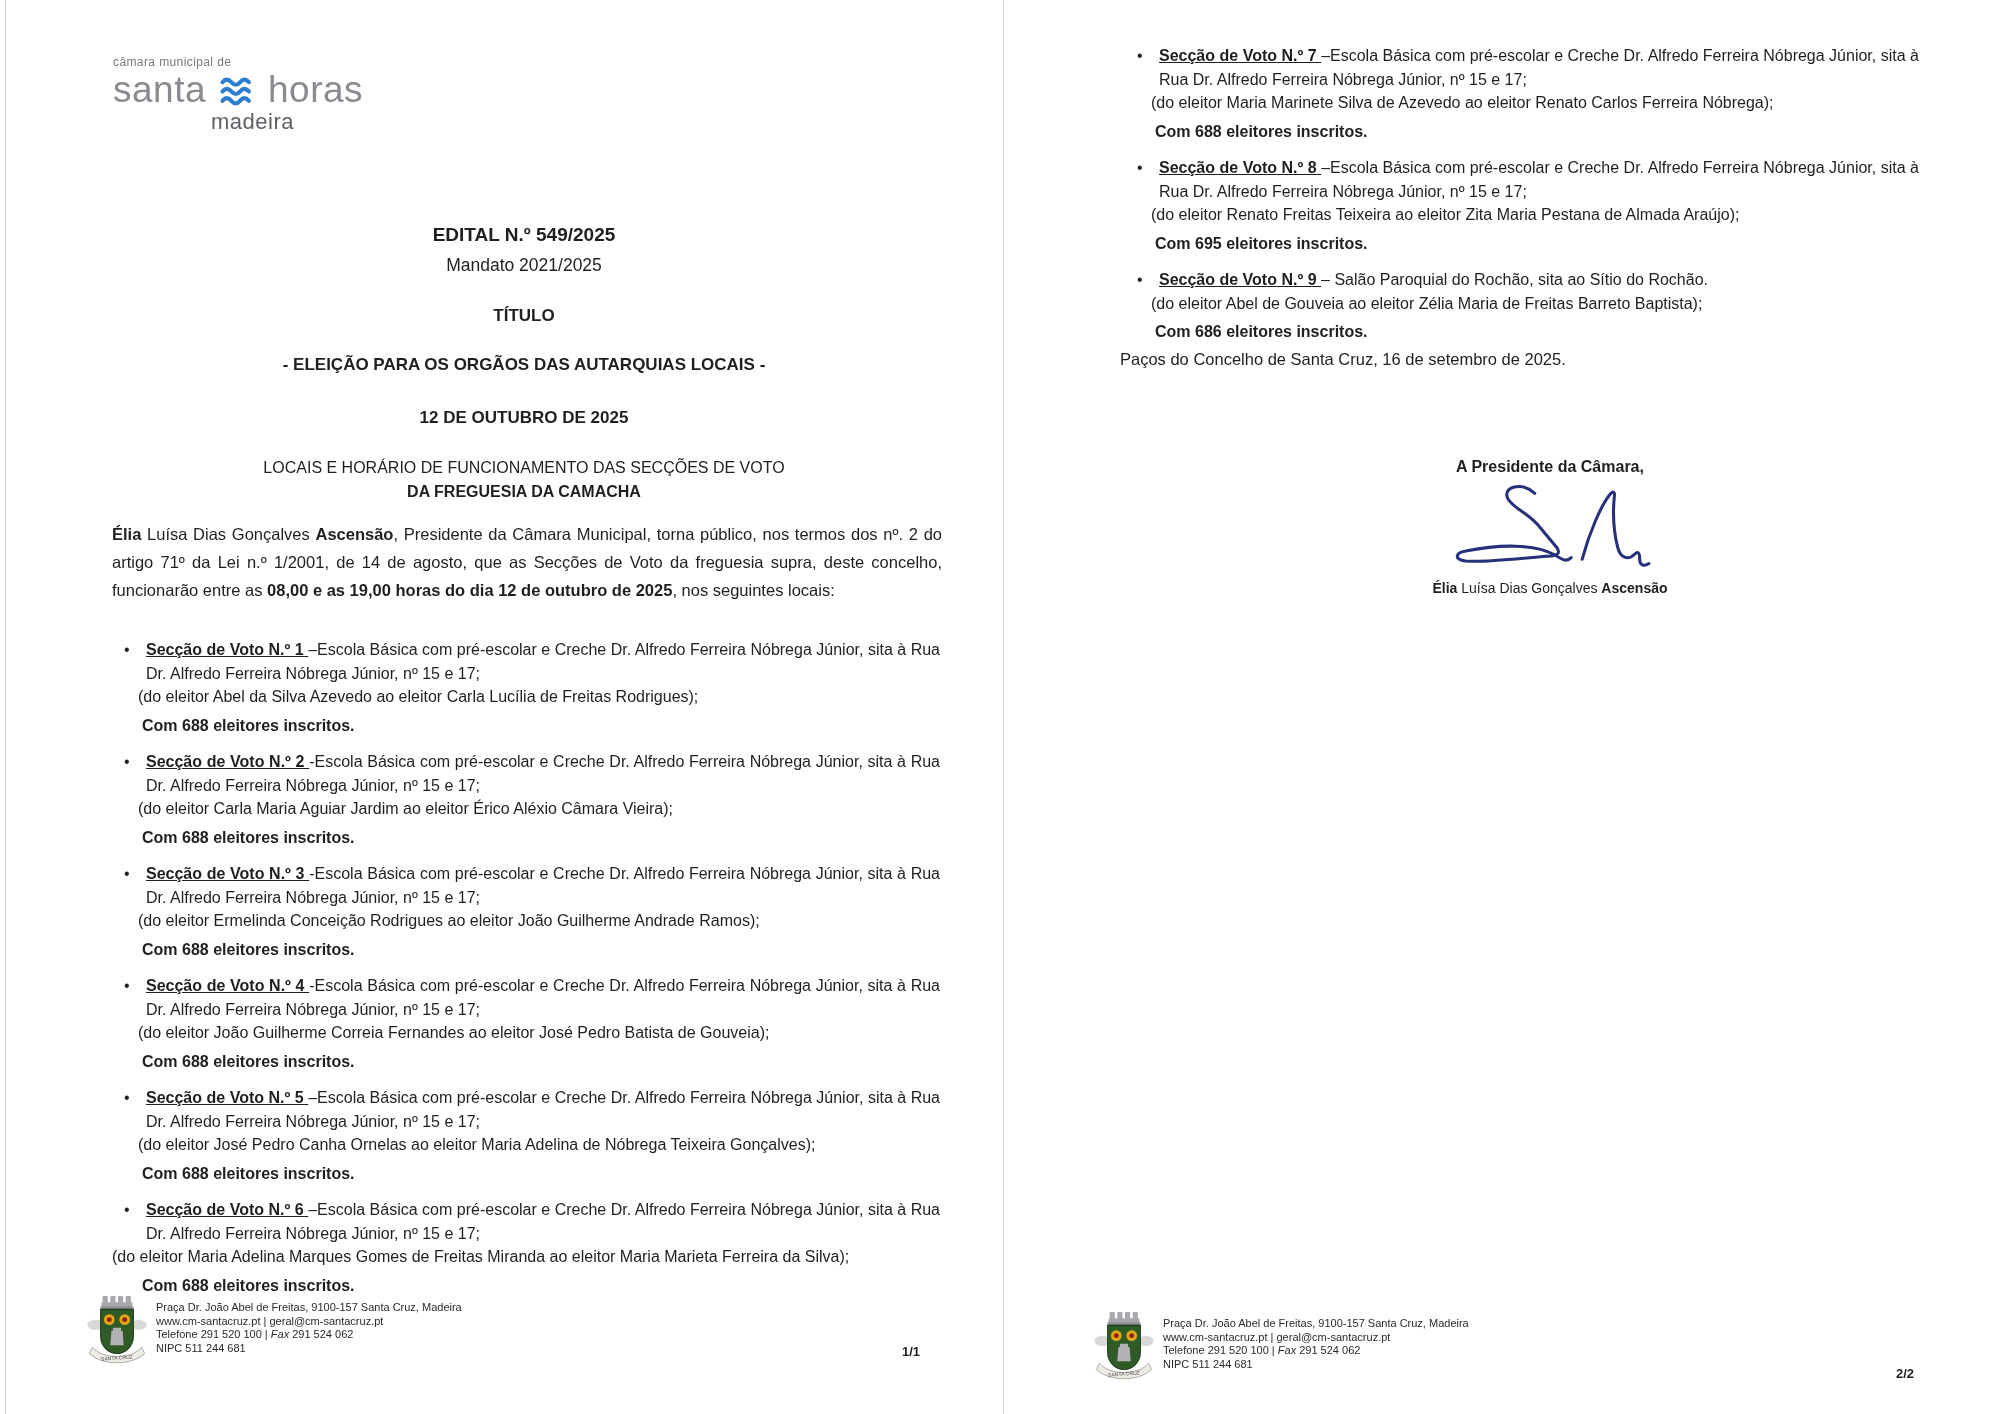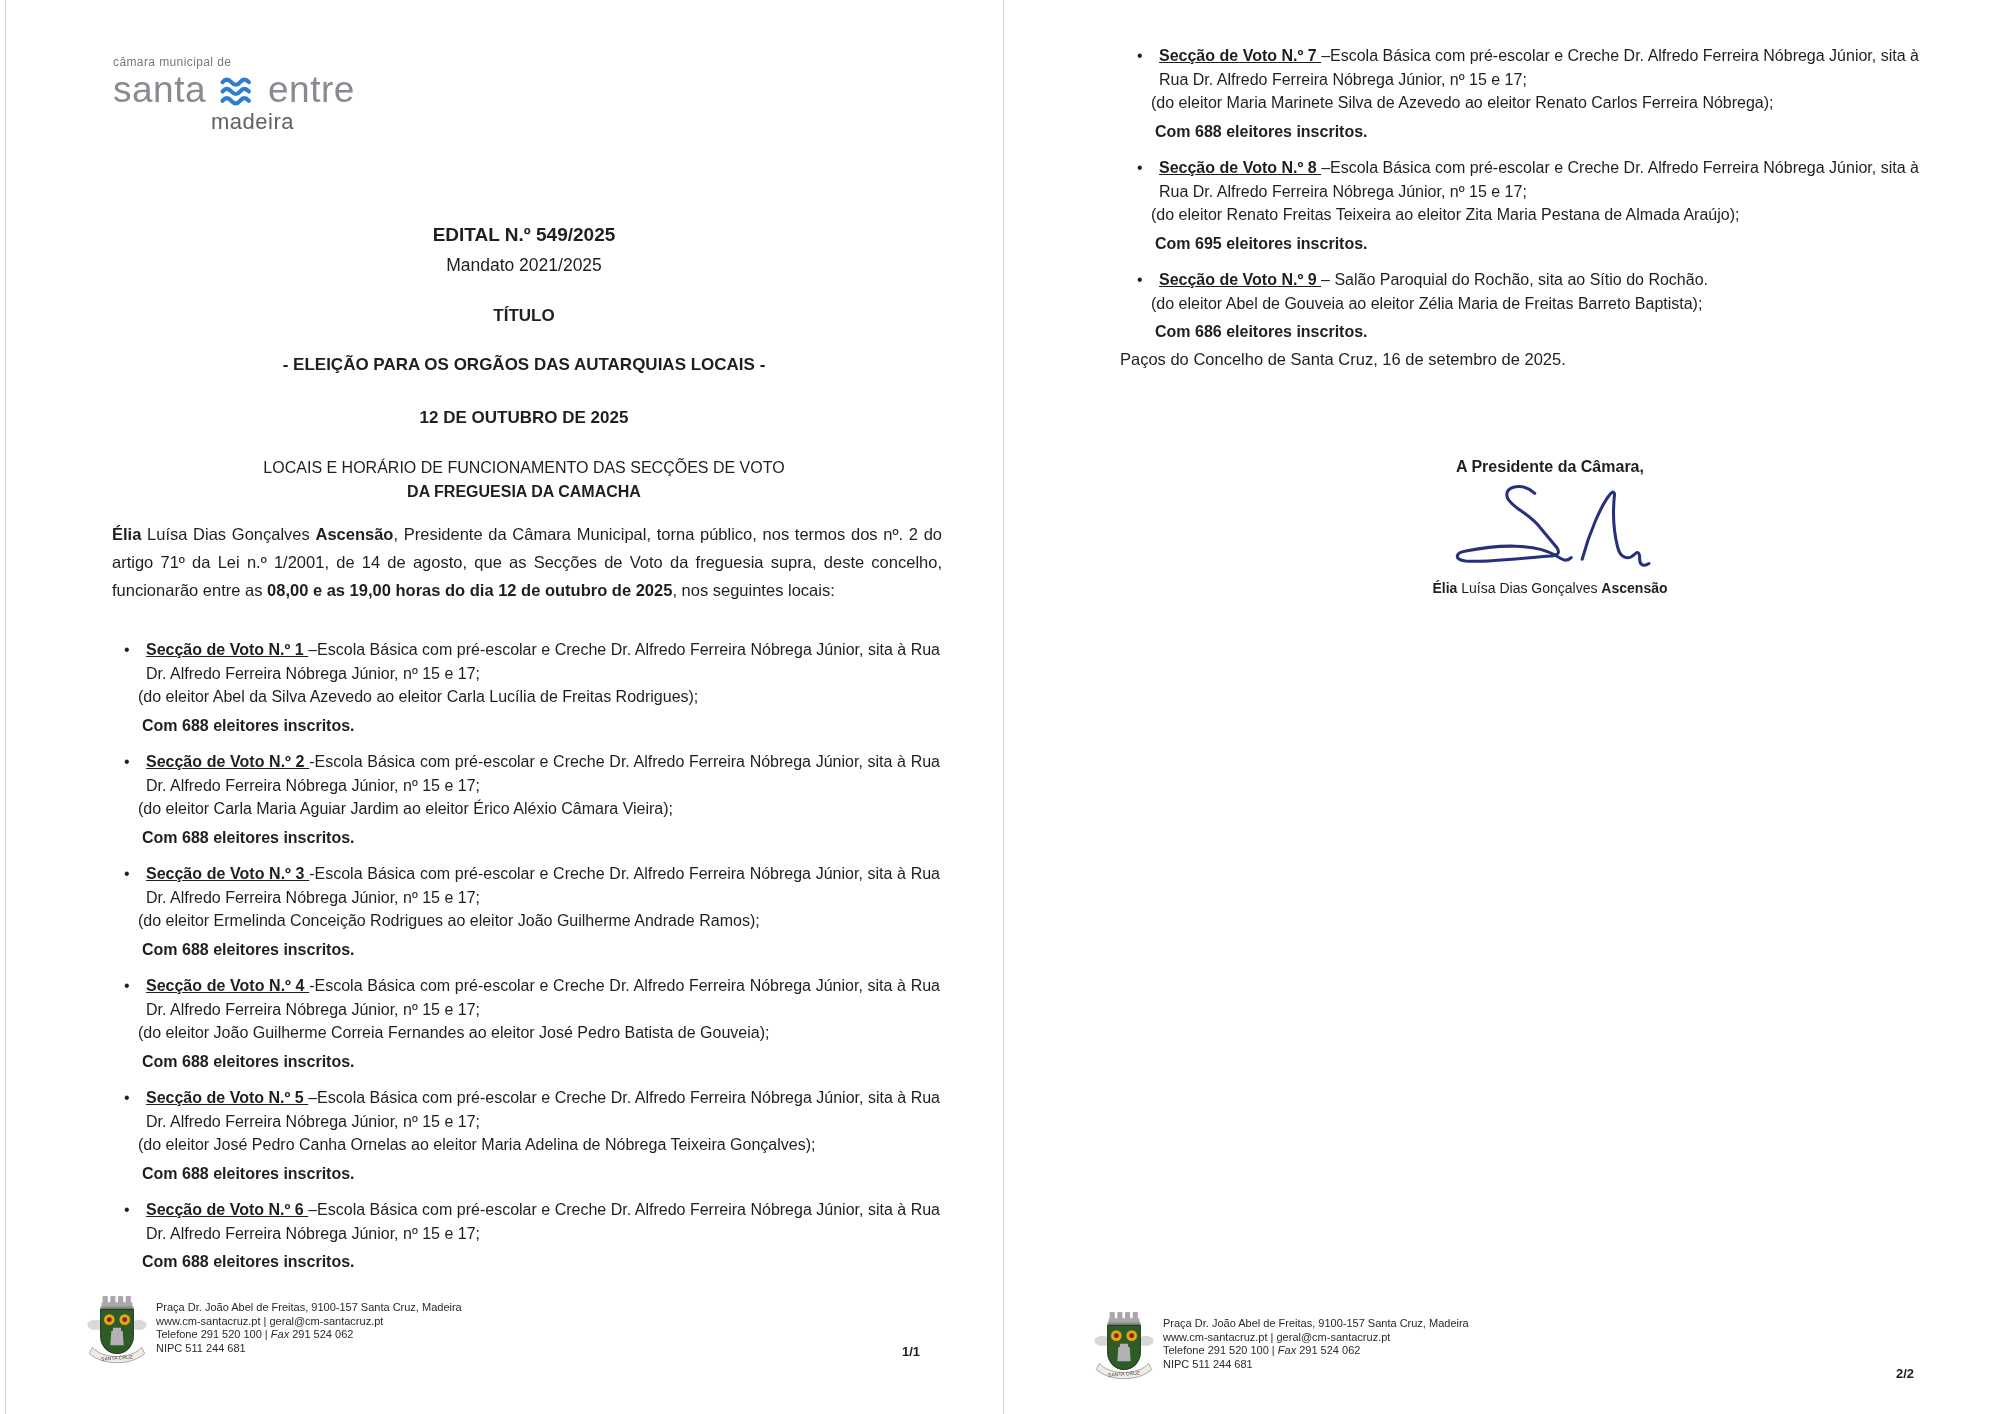--- a/index.html
+++ b/index.html
@@ -76,21 +76,21 @@
       <div class="logo-small">câmara municipal de</div>
       <div class="logo-main">
         <span>santa</span>
         <svg class="waves" viewBox="0 0 34 30">
           <g fill="none" stroke="#2d7ecf" stroke-width="4" stroke-linecap="round">
             <path d="M3 5 q4 -5 8.5 0 t8.5 0 t8.5 0"></path>
             <path d="M3 14 q4 -5 8.5 0 t8.5 0 t8.5 0"></path>
             <path d="M3 23 q4 -5 8.5 0 t8.5 0 t8.5 0"></path>
           </g>
         </svg>
-        <span>entre</span>
+        <span>horas</span>
       </div>
       <div class="logo-sub">madeira</div>
     </div>
 
     <div class="titles">
       <div class="t-edital">EDITAL N.º 549/2025</div>
       <div class="t-mandato">Mandato 2021/2025</div>
       <div class="t-titulo">TÍTULO</div>
       <div class="t-eleicao">- ELEIÇÃO PARA OS ORGÃOS DAS AUTARQUIAS LOCAIS -</div>
       <div class="t-date">12 DE OUTUBRO DE 2025</div>
@@ -123,20 +123,21 @@
         <div class="sec-electors">(do eleitor João Guilherme Correia Fernandes ao eleitor José Pedro Batista de Gouveia);</div>
         <div class="sec-count">Com 688 eleitores inscritos.</div>
       </div>
       <div class="sec-item">
         <div class="sec-head"><span class="sec-title">Secção de Voto N.º 5 </span><span>–Escola Básica com pré-escolar e Creche Dr. Alfredo Ferreira Nóbrega Júnior, sita à Rua Dr. Alfredo Ferreira Nóbrega Júnior, nº 15 e 17;</span></div>
         <div class="sec-electors">(do eleitor José Pedro Canha Ornelas ao eleitor Maria Adelina de Nóbrega Teixeira Gonçalves);</div>
         <div class="sec-count">Com 688 eleitores inscritos.</div>
       </div>
       <div class="sec-item">
         <div class="sec-head"><span class="sec-title">Secção de Voto N.º 6 </span><span>–Escola Básica com pré-escolar e Creche Dr. Alfredo Ferreira Nóbrega Júnior, sita à Rua Dr. Alfredo Ferreira Nóbrega Júnior, nº 15 e 17;</span></div>
+        <div class="sec-electors outdent">(do eleitor Maria Adelina Marques Gomes de Freitas Miranda ao eleitor Maria Marieta Ferreira da  Silva);</div>
         <div class="sec-count">Com 688 eleitores inscritos.</div>
       </div>
     </div>
 
     <div class="footer">
       <svg class="crest" viewBox="0 0 60 78">
         <ellipse cx="9" cy="30" rx="8" ry="5" fill="#dbd9d7"></ellipse>
         <ellipse cx="51" cy="30" rx="8" ry="5" fill="#dbd9d7"></ellipse>
         <g fill="#a9a7ab">
           <rect x="15" y="8" width="30" height="5"></rect>

